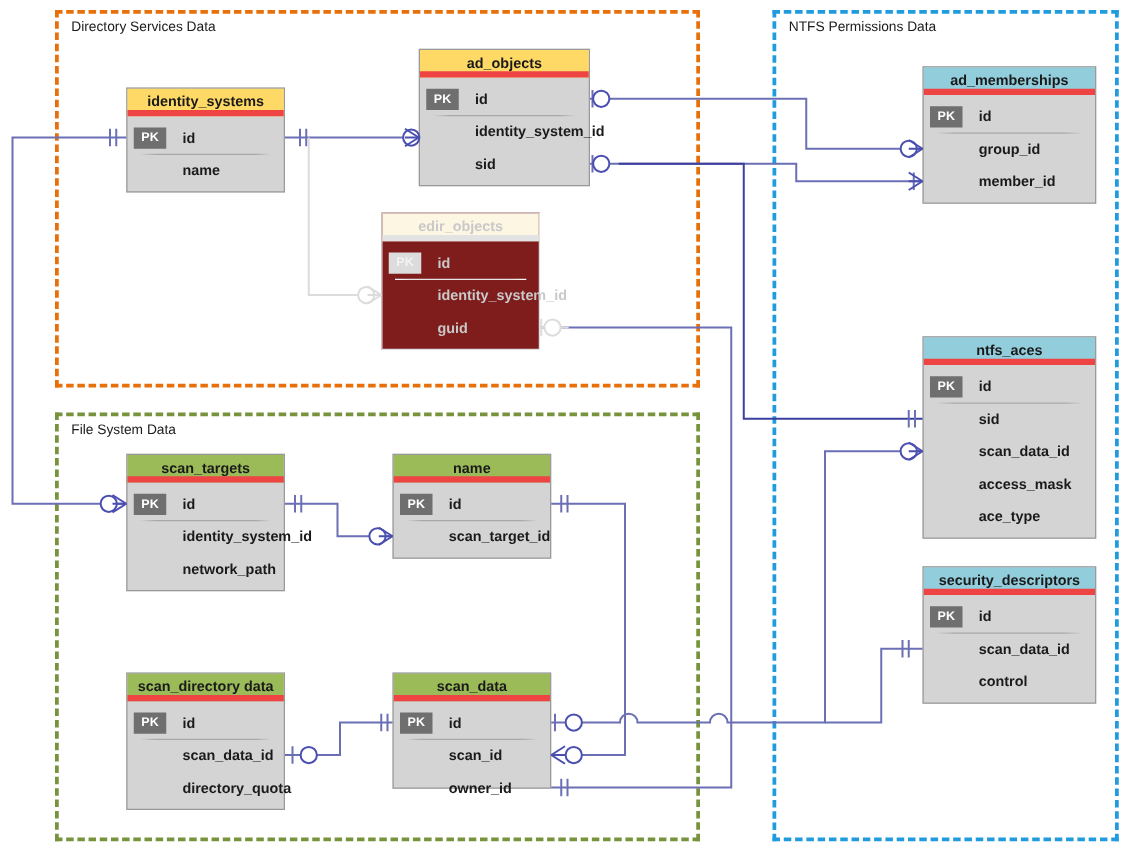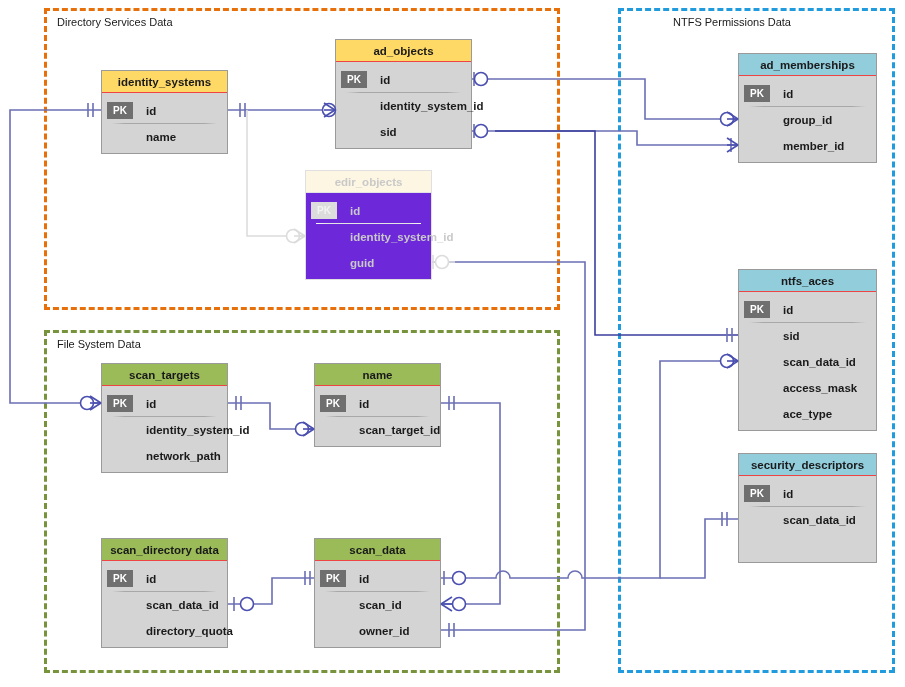--- a/index.html
+++ b/index.html
@@ -5,32 +5,32 @@
   html,body{margin:0;padding:0;background:#ffffff;}
   body{font-family:"Liberation Sans",sans-serif;}
   #canvas{position:relative;width:905px;height:687px;overflow:hidden;background:#fff;padding-left:16px;}
 
   
   .group{position:absolute;box-sizing:border-box;border-width:3px;border-style:dashed;background:transparent;}
   .group-label{position:absolute;font-size:11px;color:#1a1a1a;white-space:nowrap;}
 
   
   .tbl{position:absolute;box-sizing:border-box;border:1px solid #9a9a9a;background:#d4d4d4;}
-  .tbl-title{box-sizing:border-box;height:22px;line-height:22px;text-align:center;font-size:11.5px;font-weight:bold;color:#1a1a1a;border-bottom:1px solid #ef4444;}
+  .tbl-title{box-sizing:border-box;height:22px;line-height:22px;text-align:center;font-size:11.5px;font-weight:bold;color:#1a1a1a;border-bottom:5px solid #ef4444;}
   .tbl-body{position:relative;}
   .row{position:relative;height:26px;line-height:26px;font-size:11.5px;font-weight:bold;color:#1a1a1a;padding-left:44px;white-space:nowrap;}
   .row.pk{padding-left:44px;}
   .pkbadge{position:absolute;left:5px;top:4px;width:26px;height:17px;line-height:17px;text-align:center;
            background:#6f6f6f;color:#ffffff;font-size:10px;font-weight:bold;}
   .divider{position:absolute;left:10px;right:10px;height:1px;
            background:linear-gradient(to right,#d4d4d4,#a8a8a8 12%,#a8a8a8 88%,#d4d4d4);}
 
   
   .faded .tbl-title{color:#c9c9c9;border-bottom-color:#e3e3e3;}
-  .faded{border-color:#e0e0e0;background:#6d28d9;}
+  .faded{border-color:#e0e0e0;background:#7f1d1d;}
   .faded .row{color:#c9c9c9;}
   .faded .pkbadge{background:#dcdcdc;color:#f3f3f3;}
   .faded .divider{background:linear-gradient(to right,#f7f7f7,#e4e4e4 12%,#e4e4e4 88%,#f7f7f7);}
 
   
   #wires{position:absolute;left:0;top:0;width:905px;height:687px;pointer-events:none;}
   .wire{fill:none;stroke:#6b6fb5;stroke-width:1.6;}
   .wire-dark{fill:none;stroke:#3b3f9e;stroke-width:1.6;}
   .wire-faded{fill:none;stroke:#dcdcdc;stroke-width:1.6;}
   .crow{fill:none;stroke:#4a4fb0;stroke-width:1.6;}
@@ -42,21 +42,21 @@
 <body>
 
 <div id="canvas">
 
   <div id="groups-layer">
       <div class="group" style="left: 44px; top: 8px; width: 516px; height: 302px; border-color: rgb(232, 112, 10);"></div>
       <div class="group-label" style="left: 57px; top: 16px;">Directory Services Data</div>
       <div class="group" style="left: 44px; top: 330px; width: 516px; height: 343px; border-color: rgb(119, 147, 60);"></div>
       <div class="group-label" style="left: 57px; top: 338px;">File System Data</div>
       <div class="group" style="left: 618px; top: 8px; width: 277px; height: 665px; border-color: rgb(31, 155, 222);"></div>
-      <div class="group-label" style="left: 631px; top: 16px; margin-left: 42px;">NTFS Permissions Data</div>
+      <div class="group-label" style="left: 631px; top: 16px;">NTFS Permissions Data</div>
     </div>
 
   <div id="tables-layer">
       <div class="tbl" style="left: 101px; top: 70px; width: 127px; height: 84px;">
         <div class="tbl-title" style="background: rgb(255, 217, 102);">identity_systems</div>
         <div class="tbl-body" style="padding-top: 5px; padding-bottom: 5px;">
           <div class="row pk"><span class="pkbadge">PK</span><span>id</span></div>
           <div class="divider" style="top: 30px;"></div>
           <div class="row"><span>name</span></div>
         </div>
@@ -98,20 +98,21 @@
           <div class="row"><span>access_mask</span></div>
           <div class="row"><span>ace_type</span></div>
         </div>
       </div>
       <div class="tbl" style="left: 738px; top: 453px; width: 139px; height: 110px;">
         <div class="tbl-title" style="background: rgb(146, 205, 220);">security_descriptors</div>
         <div class="tbl-body" style="padding-top: 5px; padding-bottom: 5px;">
           <div class="row pk"><span class="pkbadge">PK</span><span>id</span></div>
           <div class="divider" style="top: 30px;"></div>
           <div class="row"><span>scan_data_id</span></div>
+          <div class="row"><span>control</span></div>
         </div>
       </div>
       <div class="tbl" style="left: 101px; top: 363px; width: 127px; height: 110px;">
         <div class="tbl-title" style="background: rgb(155, 187, 89);">scan_targets</div>
         <div class="tbl-body" style="padding-top: 5px; padding-bottom: 5px;">
           <div class="row pk"><span class="pkbadge">PK</span><span>id</span></div>
           <div class="divider" style="top: 30px;"></div>
           <div class="row"><span>identity_system_id</span></div>
           <div class="row"><span>network_path</span></div>
         </div>
@@ -126,21 +127,21 @@
       </div>
       <div class="tbl" style="left: 101px; top: 538px; width: 127px; height: 110px;">
         <div class="tbl-title" style="background: rgb(155, 187, 89);">scan_directory data</div>
         <div class="tbl-body" style="padding-top: 5px; padding-bottom: 5px;">
           <div class="row pk"><span class="pkbadge">PK</span><span>id</span></div>
           <div class="divider" style="top: 30px;"></div>
           <div class="row"><span>scan_data_id</span></div>
           <div class="row"><span>directory_quota</span></div>
         </div>
       </div>
-      <div class="tbl" style="left: 314px; top: 538px; width: 127px; height: 110px;">
+      <div class="tbl" style="left: 314px; top: 538px; width: 127px; height: 93px;">
         <div class="tbl-title" style="background: rgb(155, 187, 89);">scan_data</div>
         <div class="tbl-body" style="padding-top: 5px; padding-bottom: 5px;">
           <div class="row pk"><span class="pkbadge">PK</span><span>id</span></div>
           <div class="divider" style="top: 30px;"></div>
           <div class="row"><span>scan_id</span></div>
           <div class="row"><span>owner_id</span></div>
         </div>
       </div>
     </div>
 

